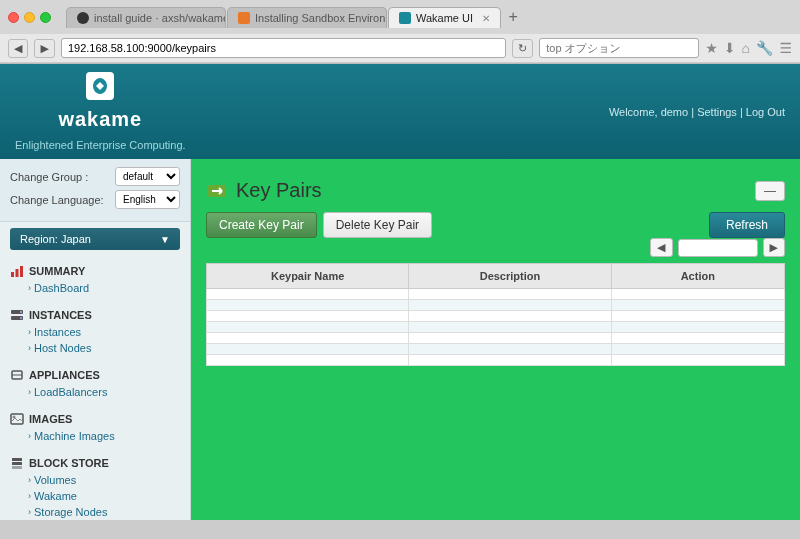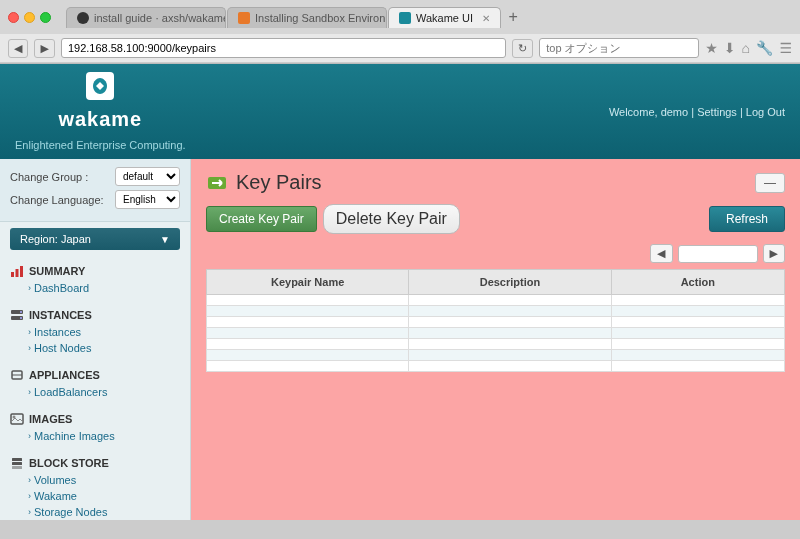--- a/index.html
+++ b/index.html
@@ -58,28 +58,28 @@
     .region-btn { margin: 6px 10px 4px; background: linear-gradient(to bottom, #2a6a7a, #1a5a6a); color: white; font-size: 11px; padding: 5px 10px; border: none; border-radius: 3px; cursor: pointer; display: flex; align-items: center; justify-content: space-between; width: calc(100% - 20px); }
 
     .sidebar-section { padding: 6px 10px 2px; }
     .section-header { display: flex; align-items: center; gap: 5px; padding: 4px 0 2px; }
     .section-icon { width: 14px; height: 14px; flex-shrink: 0; }
     .section-title { font-size: 11px; font-weight: bold; color: #333; text-transform: uppercase; }
     .sidebar-item { padding: 2px 0 2px 18px; font-size: 11px; color: #1a6a8a; cursor: pointer; display: flex; align-items: center; gap: 3px; }
     .sidebar-chevron { color: #1a6a8a; font-size: 9px; }
 
     
-    .content-area { flex: 1; padding: 12px 15px; overflow: auto; background: #fca5a5; }
+    .content-area { flex: 1; padding: 20px 15px; overflow: auto; background: #22c55e; }
     .page-header { display: flex; align-items: center; gap: 8px; margin-bottom: 10px; }
     .page-title { font-size: 20px; color: #333; font-weight: normal; }
     .collapse-btn { margin-left: auto; padding: 2px 8px; border: 1px solid #bbb; background: #f5f5f5; border-radius: 3px; cursor: pointer; color: #555; font-size: 12px; }
 
-    .action-bar { display: flex; align-items: center; gap: 6px; margin-bottom: 10px; }
+    .action-bar { display: flex; align-items: center; gap: 6px; }
     .btn-primary { background: linear-gradient(to bottom, #6aaa6a, #4a8a4a); color: white; border: 1px solid #3a7a3a; border-radius: 3px; padding: 5px 12px; font-size: 12px; cursor: pointer; }
-    .btn-default { background: linear-gradient(to bottom, #f8f8f8, #e8e8e8); color: #333; border: 1px solid #bbb; border-radius: 10px; padding: 5px 12px; font-size: 16px; cursor: pointer; }
+    .btn-default { background: linear-gradient(to bottom, #f8f8f8, #e8e8e8); color: #333; border: 1px solid #bbb; border-radius: 3px; padding: 5px 12px; font-size: 12px; cursor: pointer; }
     .btn-refresh { background: linear-gradient(to bottom, #2a8a9a, #1a6a7a); color: white; border: 1px solid #1a6070; border-radius: 3px; padding: 5px 16px; font-size: 12px; cursor: pointer; margin-left: auto; }
 
     .pagination-bar { display: flex; align-items: center; justify-content: flex-end; gap: 5px; margin-bottom: 6px; }
     .page-nav-btn { padding: 2px 6px; border: 1px solid #bbb; background: #f5f5f5; border-radius: 3px; cursor: pointer; color: #555; font-size: 11px; }
     .page-input { width: 80px; padding: 2px 4px; border: 1px solid #bbb; border-radius: 3px; font-size: 11px; text-align: center; }
 
     
     .data-table { width: 100%; border-collapse: collapse; font-size: 11px; }
     .data-table th { background: #e8e8e8; border: 1px solid #ccc; padding: 6px 10px; text-align: center; color: #444; font-weight: bold; }
     .data-table td { border: 1px solid #ddd; padding: 5px 10px; }

